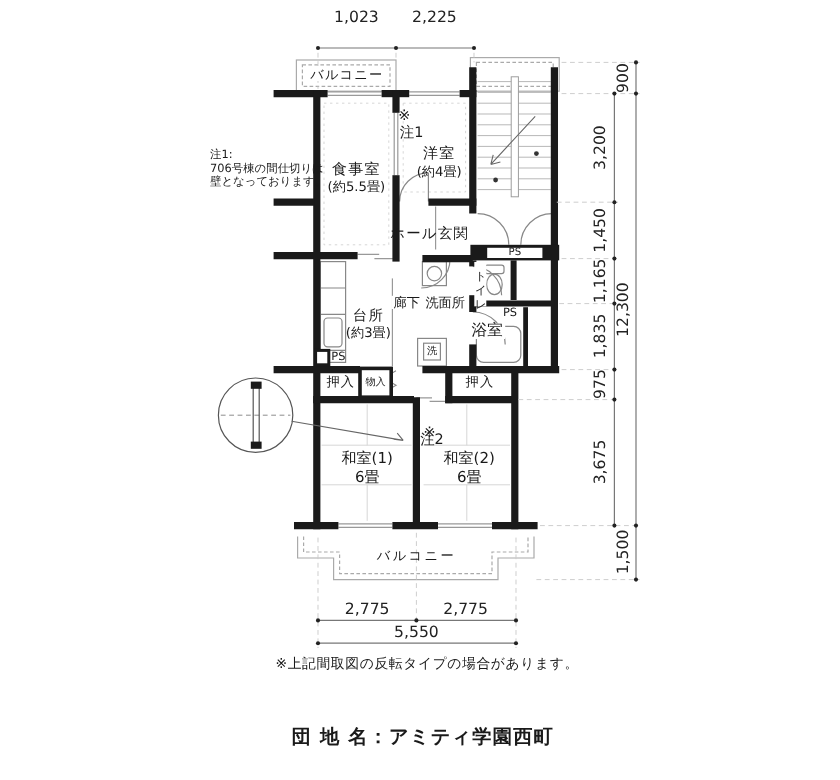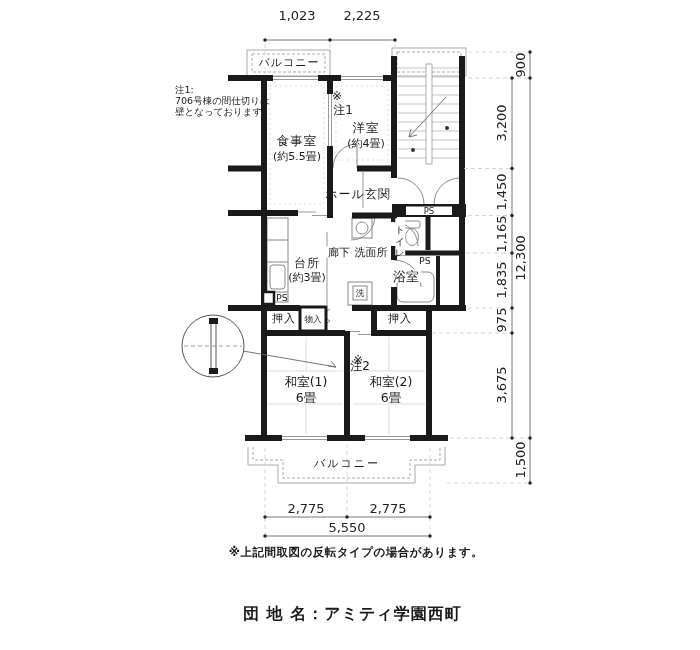--- a/index.html
+++ b/index.html
@@ -10,22 +10,22 @@
   .c{transform:translate(-50%,-50%);}
   .rot{transform:translate(-50%,-50%) rotate(-90deg);}
   .dim{font-size:13px;color:#222;}
   .rm{font-size:12.5px;letter-spacing:1px;text-align:right;}
   .rm2{font-size:12.5px;}
   .rms{font-size:11px;}
   .sm{font-size:9.5px;}
   .xs{font-size:8.5px;}
   .bg{background:#fff;padding:0 2px;}
   .vert{writing-mode:vertical-rl;text-orientation:upright;letter-spacing:1px;}
-  .note{font-size:9.5px;line-height:11px;}
-  .foot-sm{font-size:11.5px;font-weight:bold;letter-spacing:.5px;}
+  .note{font-size:9.5px;line-height:11px;margin-top:40px;}
+  .foot-sm{font-size:11.5px;font-weight:normal;letter-spacing:.5px;}
   .foot-lg{font-size:16px;font-weight:bold;letter-spacing:1px;}
 </style>
 </head>
 <body>
 
 <div class="canvas">
 
   <svg width="700" height="650" viewBox="0 0 700 650">
 
     <g stroke="#aaa" stroke-width="1" fill="none">

